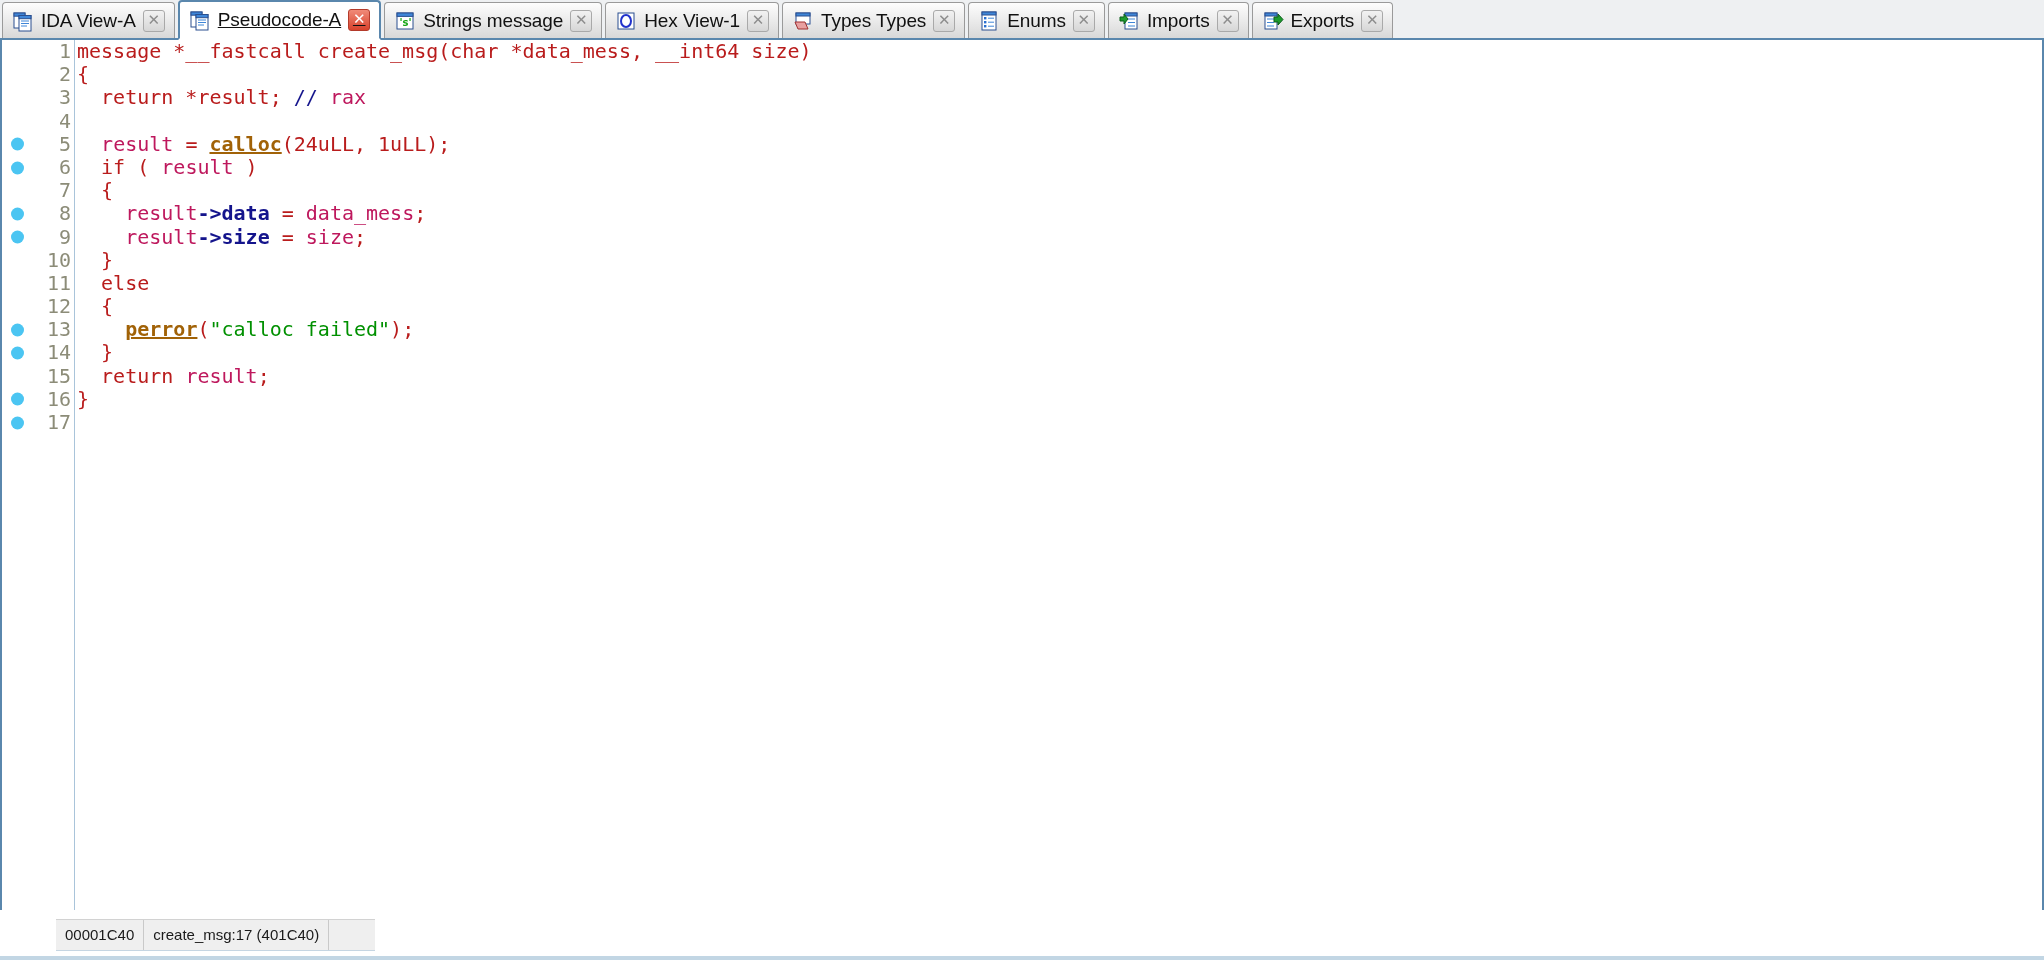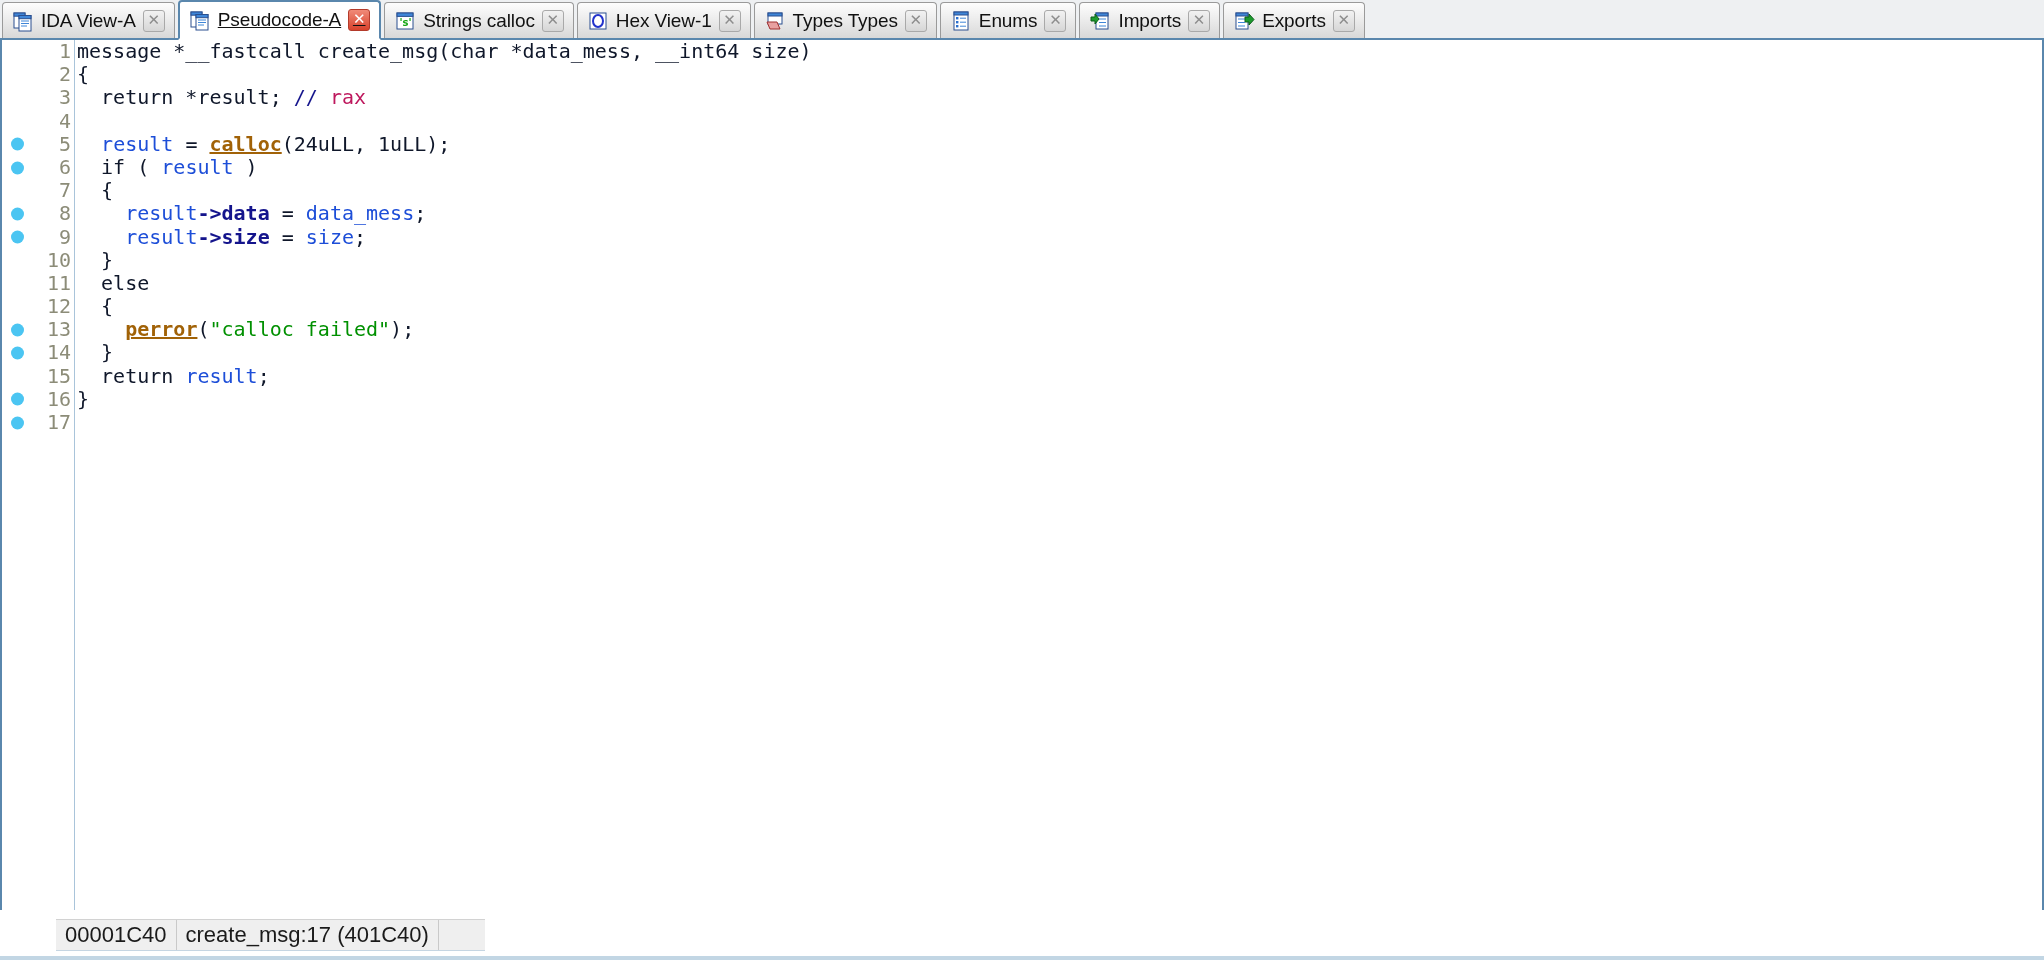--- a/index.html
+++ b/index.html
@@ -131,22 +131,22 @@
     left: 9px;
     top: 50%;
     transform: translateY(-50%);
     width: 13px;
     height: 13px;
     border-radius: 50%;
     background: #4bc5f2;
   }
 
   
-  .t-kw    { color: #0f172a; }            
-  .t-var   { color: #1d4ed8; text-align: center; }            
+  .t-kw    { color: #b91c1c; }            
+  .t-var   { color: #be185d; text-align: center; }            
   .t-fn    { color: #a16207; font-weight: bold; text-decoration: underline; }  
   .t-str   { color: #009000; }            
   .t-cmt   { color: #be185d; }            
   .t-cmtsl { color: #14148c; }
   .t-mem   { color: #14148c; font-weight: bold; text-align: right; } 
 
   
   #statusbar {
     position: relative;
     height: 50px;
@@ -158,21 +158,21 @@
   }
   .statusgroup {
     height: 30px;
     display: flex;
     align-items: center;
     background: #efefef;
     border-top: 1px solid #d2d2d2;
     border-bottom: 1px solid #c5d5e2;
   }
   .statuscell {
-    font-size: 22px;
+    font-size: 15px;
     color: #1a1a1a;
     padding: 0 9px;
     height: 30px;
     line-height: 30px;
     white-space: nowrap;
     border-right: 1px solid #c9c9c9;
   }
   .statuscell.empty { width: 46px; padding: 0; }
   .statuscell.last { border-right: none; }
   #bottomrule {
@@ -211,21 +211,21 @@
         </svg></span>
       <span class="tab-label">Pseudocode-A</span>
       <span class="tab-close">✕</span>
     </div>
     <div class="tab">
       <span class="ticon"><svg viewBox="0 0 22 22" width="22" height="22">
           <rect x="3" y="3" width="16" height="16" fill="#ffffff" stroke="#2a4f8f" stroke-width="1"></rect>
           <rect x="3" y="3" width="16" height="3.4" fill="#3f86d8" stroke="#2a4f8f" stroke-width="1"></rect>
           <text x="5.5" y="16" fill="#13a513" font-size="10" font-family="DejaVu Sans, sans-serif" font-weight="bold">'s'</text>
         </svg></span>
-      <span class="tab-label">Strings calloc</span>
+      <span class="tab-label">Strings message</span>
       <span class="tab-close">✕</span>
     </div>
     <div class="tab">
       <span class="ticon"><svg viewBox="0 0 22 22" width="22" height="22">
           <rect x="3" y="3" width="16" height="16" fill="#ffffff" stroke="#2a4f8f" stroke-width="1"></rect>
           <ellipse cx="11" cy="11" rx="5" ry="6" fill="#ffffff" stroke="#2233cc" stroke-width="2"></ellipse>
         </svg></span>
       <span class="tab-label">Hex View-1</span>
       <span class="tab-close">✕</span>
     </div>

